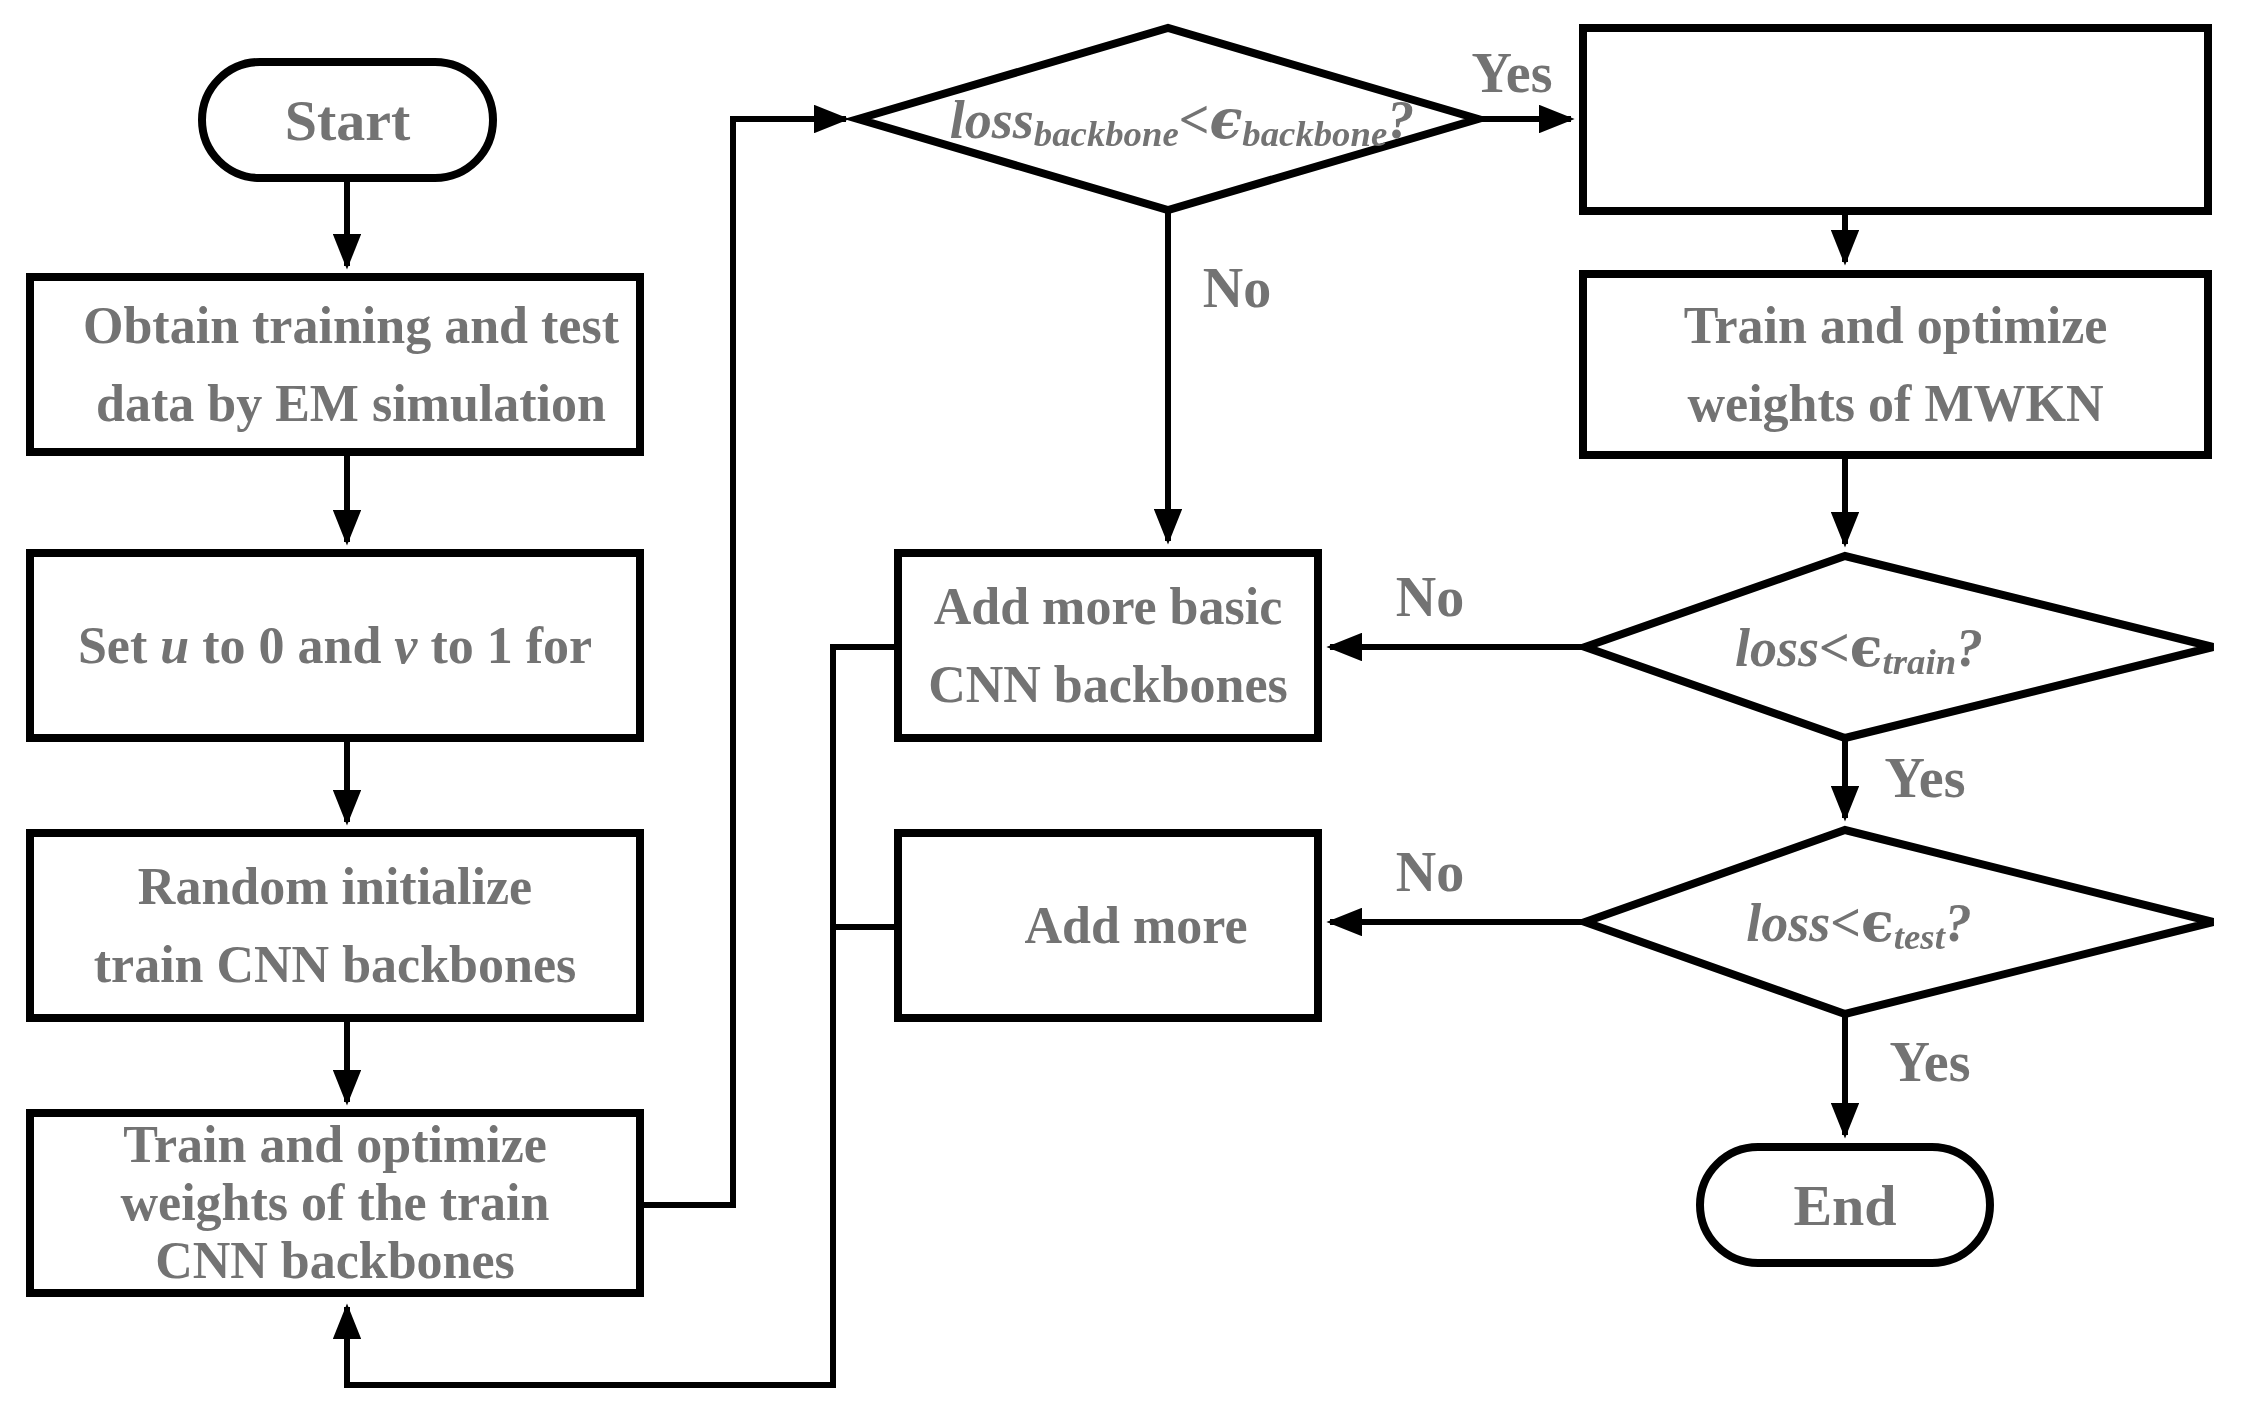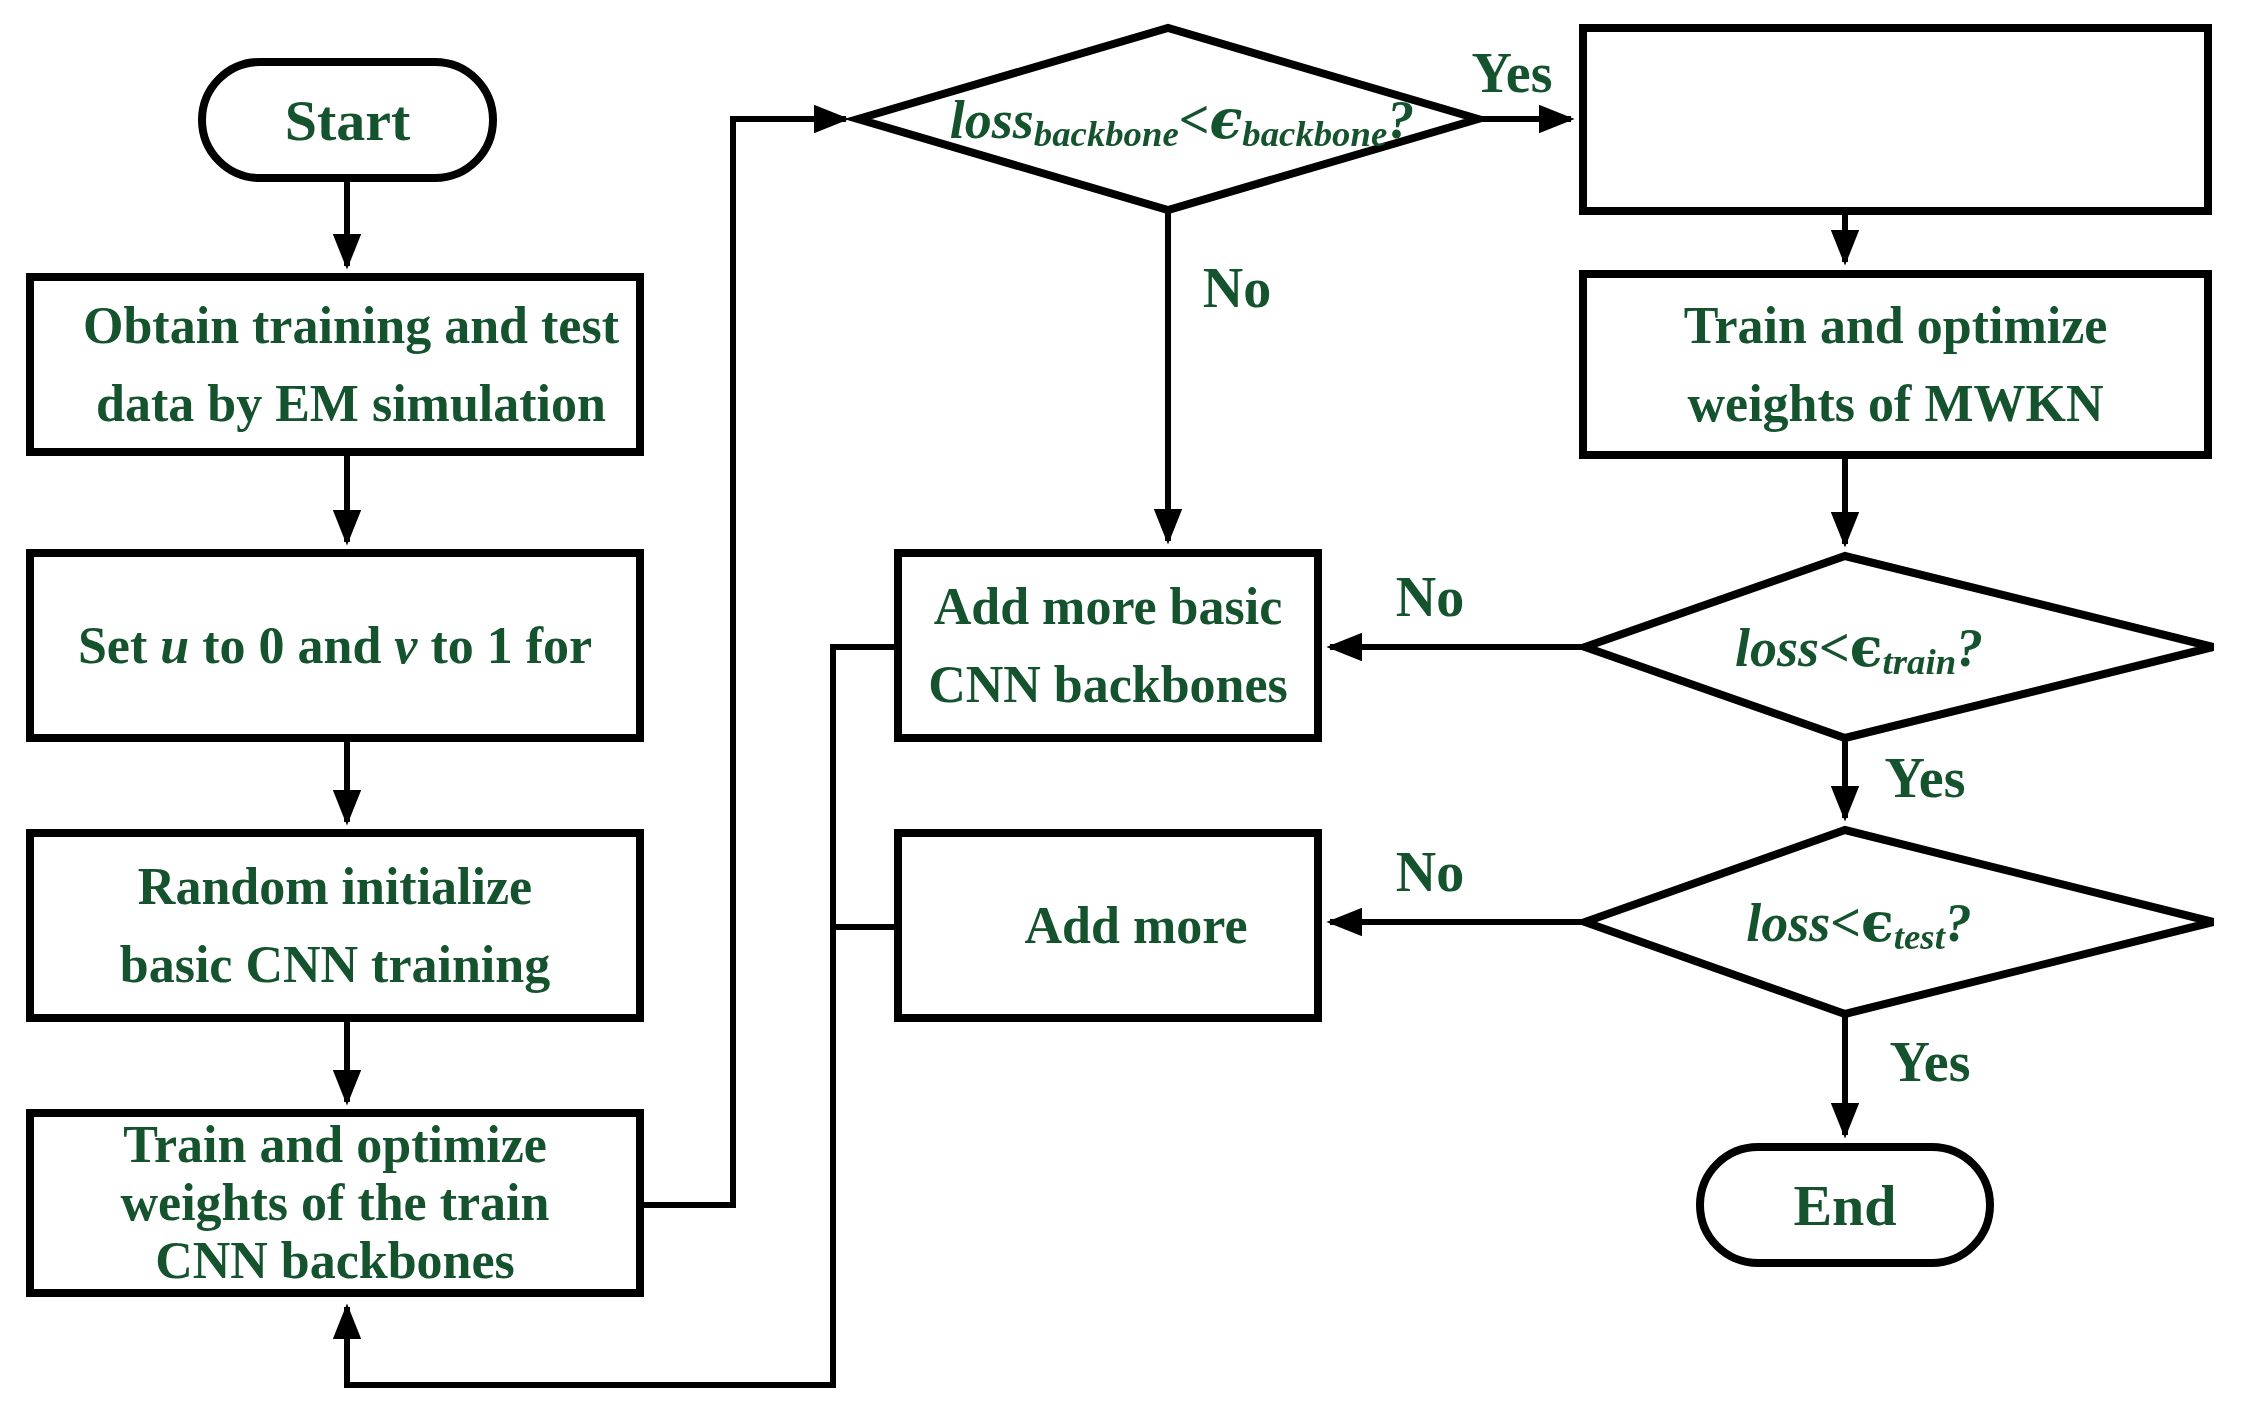--- a/index.html
+++ b/index.html
@@ -1,21 +1,21 @@
 <!DOCTYPE html>
 <html><head>
 <meta charset="utf-8">
 <style>
   html,body{margin:0;padding:0;background:#ffffff;}
   #stage{
     position:relative;
     width:2259px;height:1410px;
     background:#ffffff;
     font-family:"Liberation Serif","DejaVu Serif",serif;
-    color:#14532d;
+    color:#737373;
     overflow:hidden;
   }
   #wires{position:absolute;left:0;top:0;width:2259px;height:1410px;}
   .node-label{
     position:absolute;
     display:flex;flex-direction:column;justify-content:center;align-items:center;
     text-align:center;
     font-weight:700;
     font-size:52px;
     line-height:1.5;
@@ -102,21 +102,21 @@
   </div>
 
   <div class="node-label" style="left:30px;top:553px;width:610px;height:185px;">
     <span class="ln">
       <span class="pre">Set </span><span class="it pre">u</span><span class="pre"> to 0 and </span><span class="it pre">v</span><span class="pre"> to 1 for</span>
     </span>
   </div>
 
   <div class="node-label" style="left:30px;top:833px;width:610px;height:185px;">
     <span class="ln">Random initialize</span>
-    <span class="ln">basic CNN training</span>
+    <span class="ln">train CNN backbones</span>
   </div>
 
   <div class="node-label tight" style="left:30px;top:1113px;width:610px;height:180px;">
     <span class="ln">Train and optimize</span>
     <span class="ln">weights of the train</span>
     <span class="ln">CNN backbones</span>
   </div>
 
   <div class="node-label" style="left:898px;top:553px;width:420px;height:185px;">
     <span class="ln">Add more basic</span>

